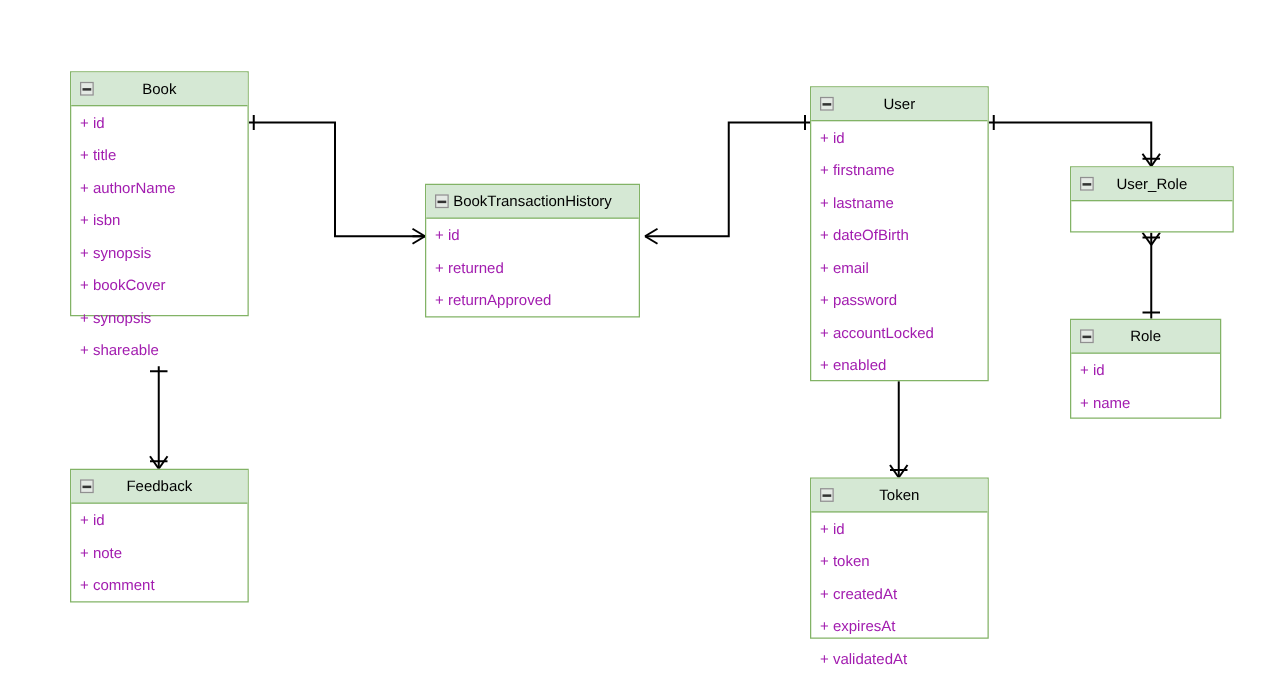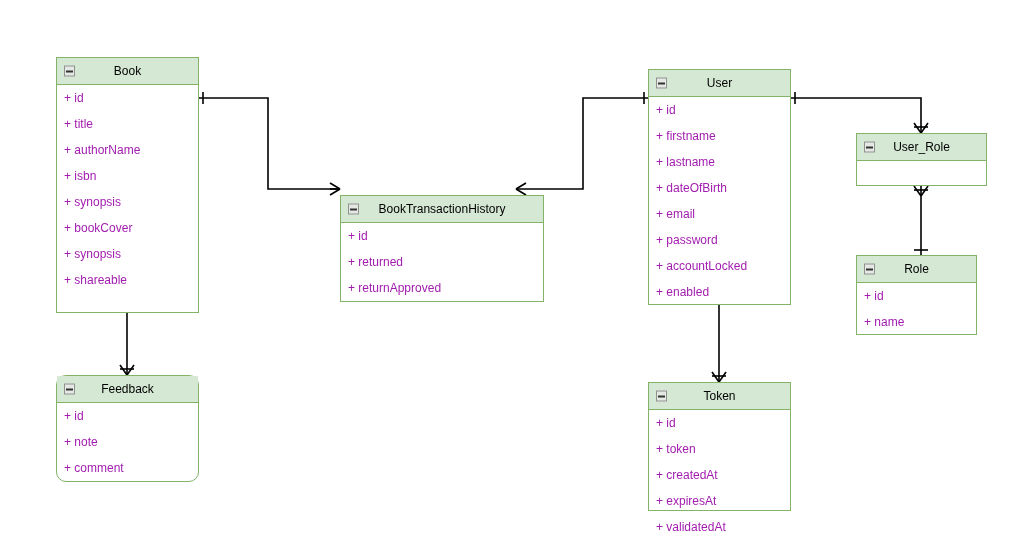--- a/index.html
+++ b/index.html
@@ -154,40 +154,40 @@
         <path d="M 712 297 L 726 297"></path>
 
         <path d="M 719 382 L 712 372"></path>
         <path d="M 719 382 L 726 372"></path>
         <path d="M 712 376 L 726 376"></path>
       </g>
 
     </g>
   </svg>
 
-  <div class="entity" style="left:56px; top:57px; width:143px; height:256px;">
+  <div class="entity" style="left:56px; top:57px; width:143px; height:196px;">
     <div class="entity-header">
       <span class="collapse-icon">
           <i></i>
         </span>
       <span class="entity-title">Book</span>
     </div>
     <div class="entity-body">
       <div class="attr-row">+ id</div>
       <div class="attr-row">+ title</div>
       <div class="attr-row">+ authorName</div>
       <div class="attr-row">+ isbn</div>
       <div class="attr-row">+ synopsis</div>
       <div class="attr-row">+ bookCover</div>
       <div class="attr-row">+ synopsis</div>
       <div class="attr-row">+ shareable</div>
     </div>
   </div>
 
-  <div class="entity" style="left:340px; top:147px; width:204px; height:107px;margin-top:48px;">
+  <div class="entity" style="left:340px; top:147px; width:172px; height:107px;">
     <div class="entity-header">
       <span class="collapse-icon">
           <i></i>
         </span>
       <span class="entity-title">BookTransactionHistory</span>
     </div>
     <div class="entity-body">
       <div class="attr-row">+ id</div>
       <div class="attr-row">+ returned</div>
       <div class="attr-row">+ returnApproved</div>
@@ -231,21 +231,21 @@
           <i></i>
         </span>
       <span class="entity-title">Role</span>
     </div>
     <div class="entity-body">
       <div class="attr-row">+ id</div>
       <div class="attr-row">+ name</div>
     </div>
   </div>
 
-  <div class="entity" style="left:56px; top:375px; width:143px; height:107px;border-radius:10px;">
+  <div class="entity" style="left:56px; top:375px; width:143px; height:107px;">
     <div class="entity-header">
       <span class="collapse-icon">
           <i></i>
         </span>
       <span class="entity-title">Feedback</span>
     </div>
     <div class="entity-body">
       <div class="attr-row">+ id</div>
       <div class="attr-row">+ note</div>
       <div class="attr-row">+ comment</div>

